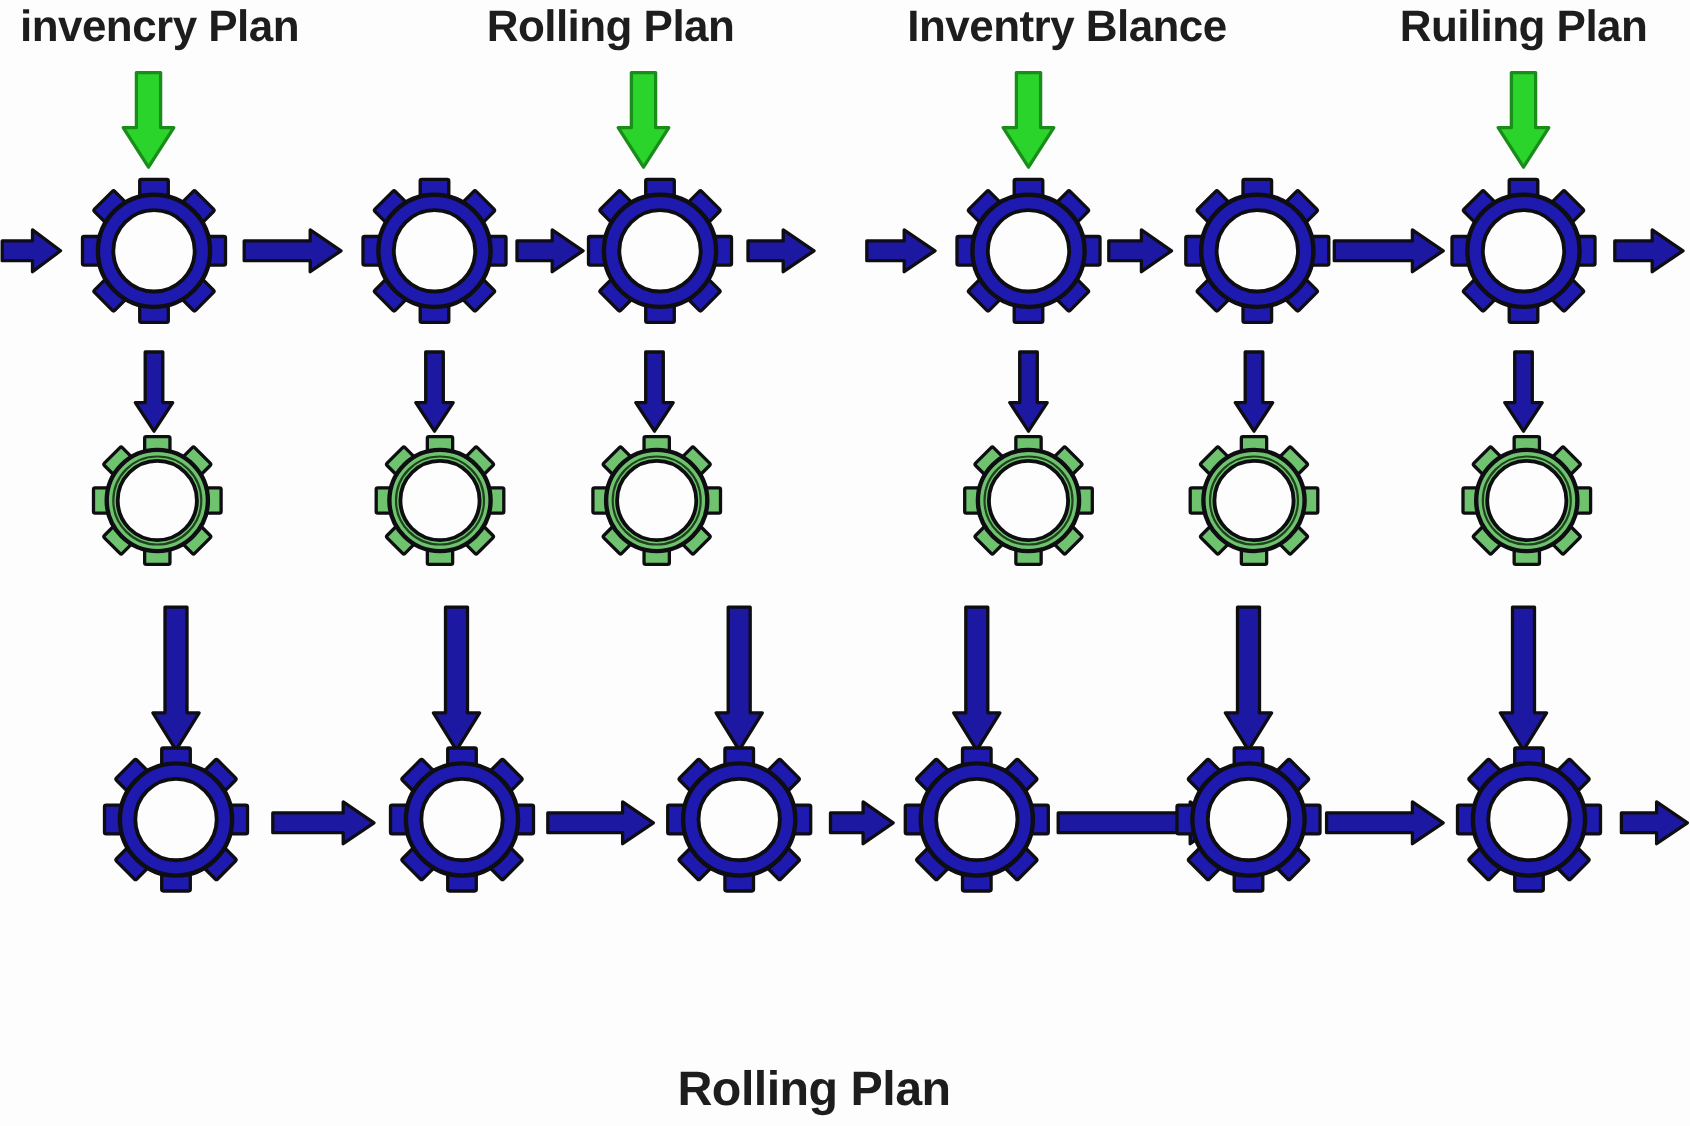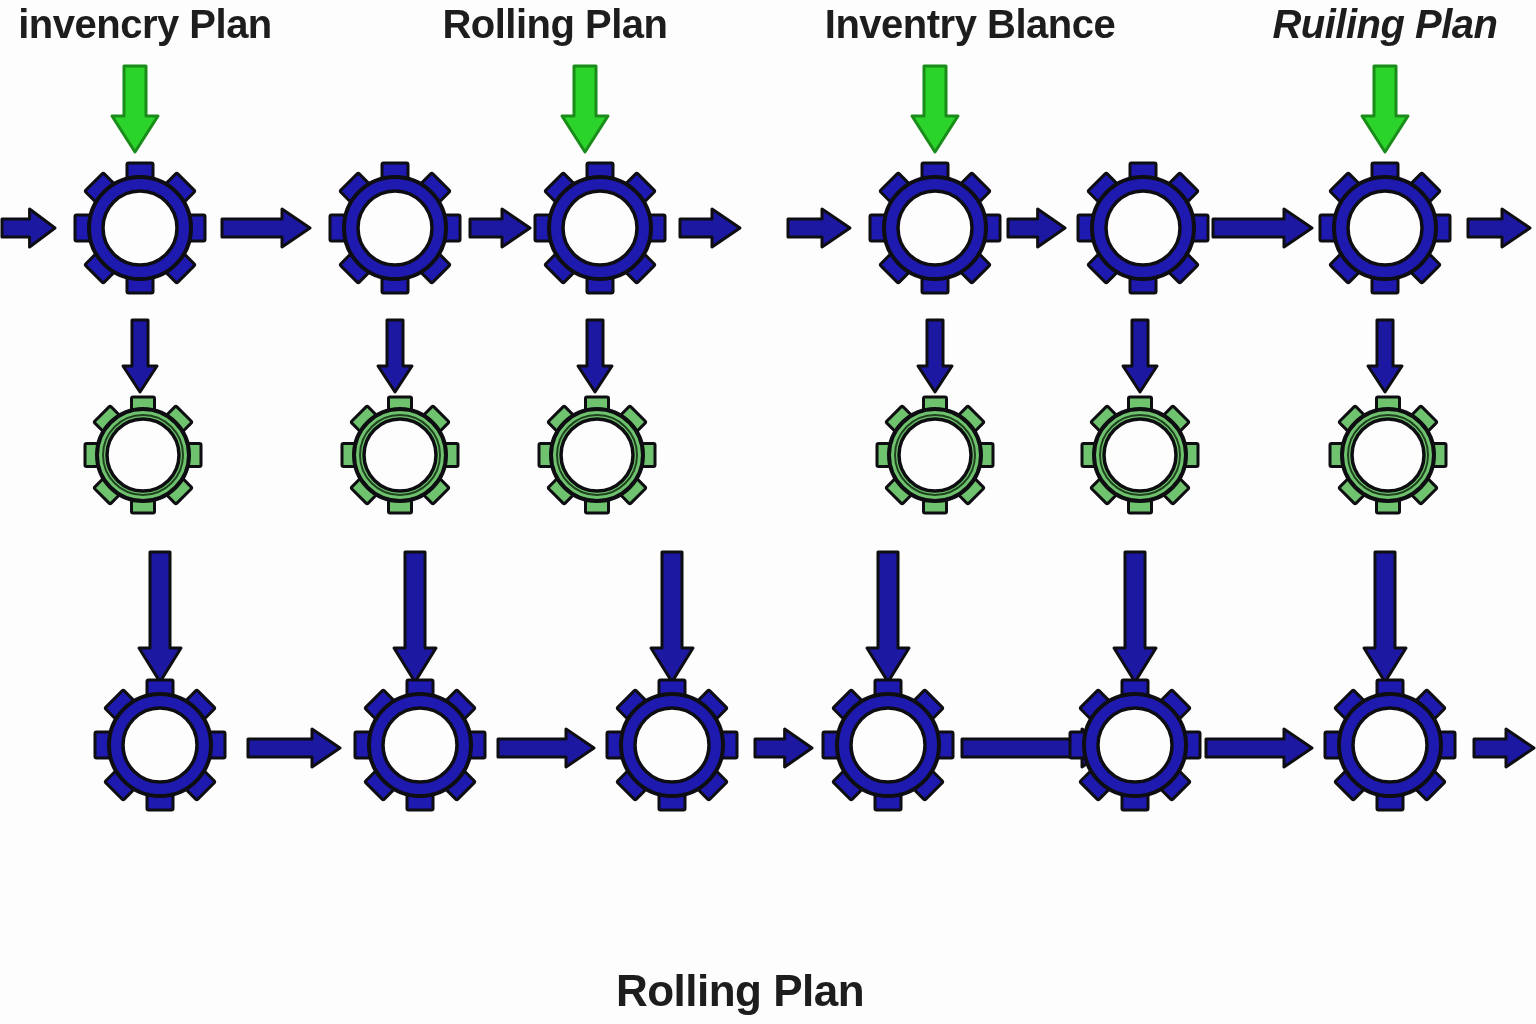--- a/index.html
+++ b/index.html
@@ -277,16 +277,16 @@
         <rect x="-13" y="-65" width="26" height="22" rx="1.5" fill="#1e1ab0" stroke="#0d0d12" stroke-width="3" transform="rotate(270)"></rect>
         <rect x="-13" y="-65" width="26" height="22" rx="1.5" fill="#1e1ab0" stroke="#0d0d12" stroke-width="3" transform="rotate(315)"></rect>
         <circle r="51" fill="#1e1ab0" stroke="#0d0d12" stroke-width="4"></circle>
         <circle r="37" fill="#fdfdfd" stroke="#0d0d12" stroke-width="3.5"></circle>
       </g>
     </svg>
   <div id="labels-layer">
       <div class="top-label" style="left: 145px;">invencry Plan</div>
       <div class="top-label" style="left: 555px;">Rolling Plan</div>
       <div class="top-label" style="left: 970px; text-align: center;">Inventry Blance</div>
-      <div class="top-label" style="left: 1385px; font-style: italic;">Ruiling Plan</div>
+      <div class="top-label" style="left: 1385px;">Ruiling Plan</div>
     </div>
   <div class="bottom-label" id="bottom-label" style="left: 740px; top: 966px;">Rolling Plan</div>
 </div>
 
 </body></html>

